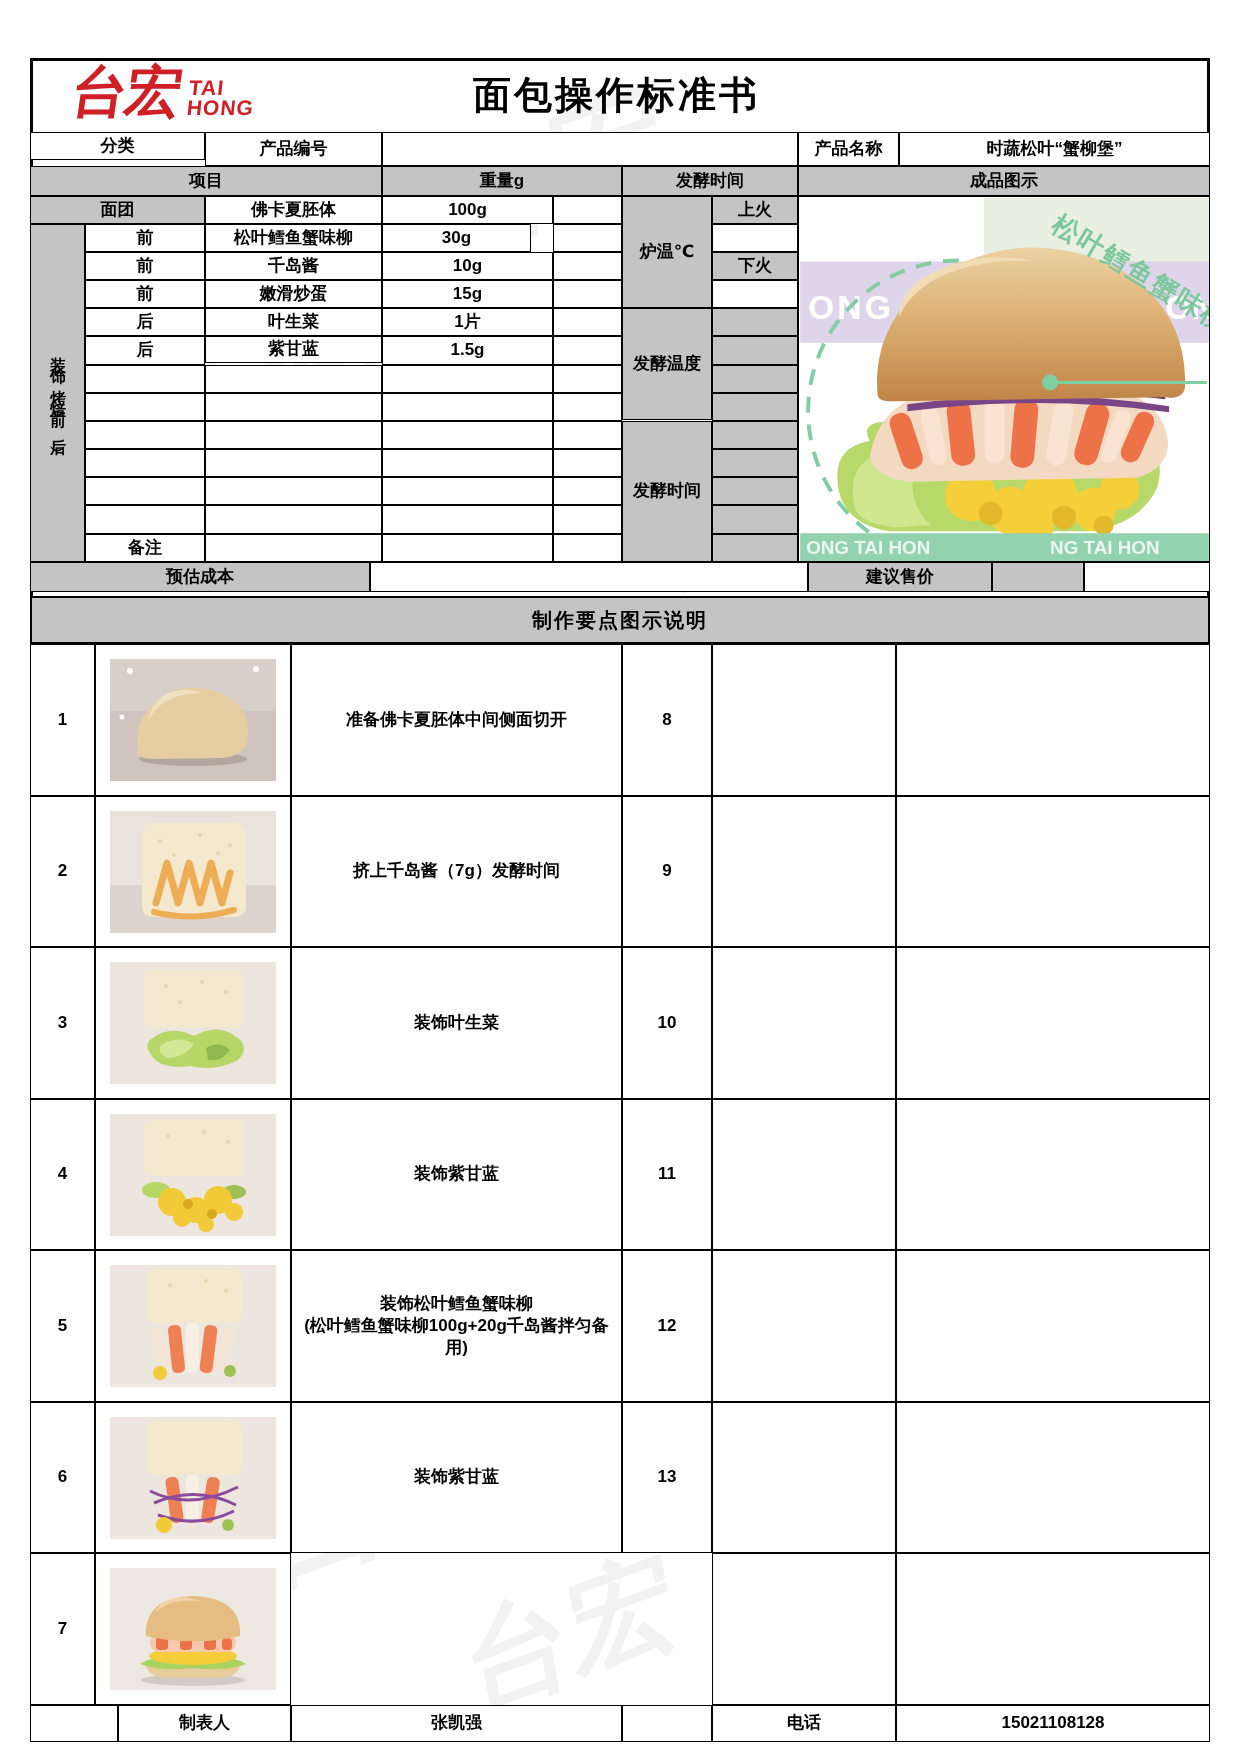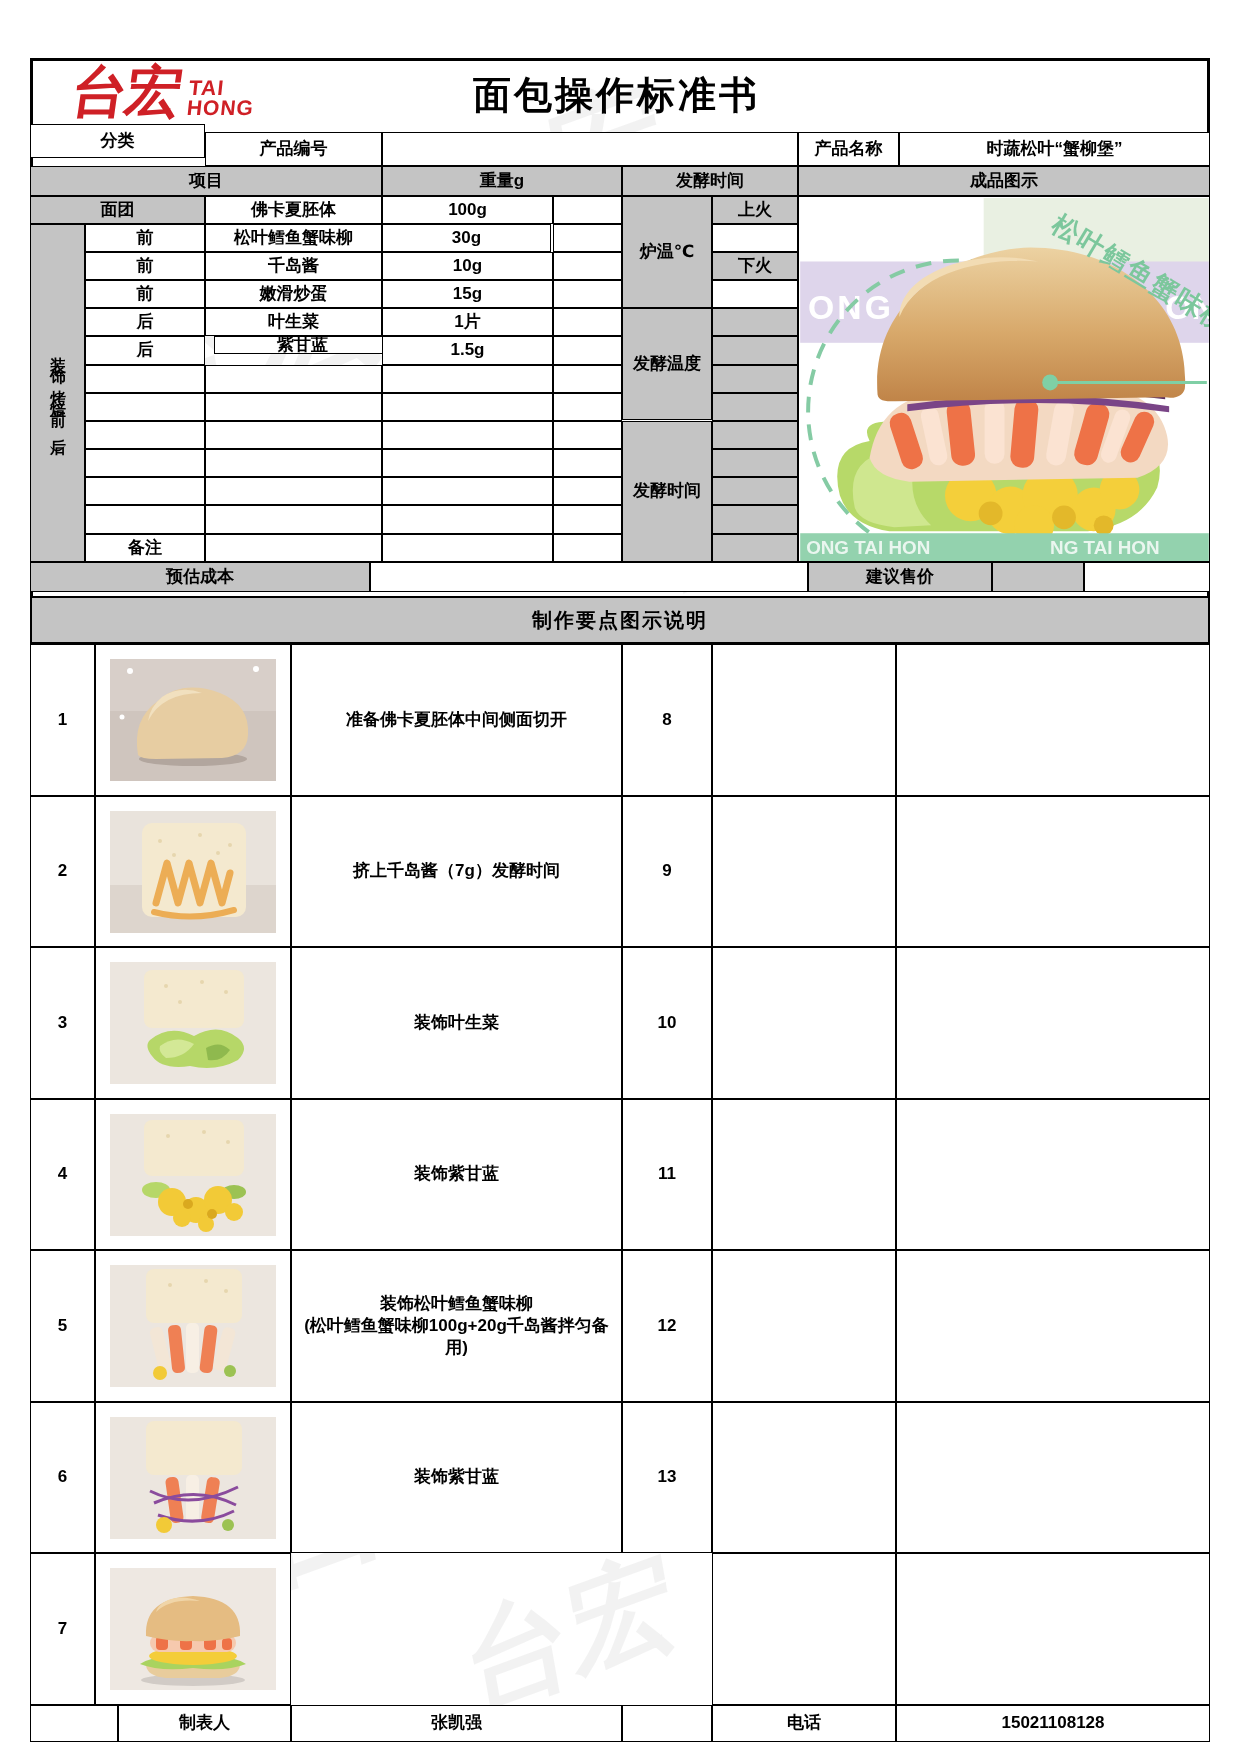--- a/index.html
+++ b/index.html
@@ -47,55 +47,55 @@
     <div class="logo">
       <span class="logo-zh">台宏</span>
       <span class="logo-en">
         <div>TAI</div>
         <div>HONG</div>
       </span>
     </div>
     <div class="title">面包操作标准书</div>
   </div>
 
-  <div class="c" style="left:30px;top:124px;width:175px;height:34px">分类</div>
+  <div class="c" style="left:30px;top:132px;width:175px;height:28px">分类</div>
   <div class="c" style="left:205px;top:132px;width:177px;height:34px">产品编号</div>
   <div class="c" style="left:382px;top:132px;width:416px;height:34px"></div>
   <div class="c" style="left:798px;top:132px;width:101px;height:34px">产品名称</div>
   <div class="c g" style="left:30px;top:166px;width:352px;height:30px">项目</div>
 
   <div class="c" style="left:899px;top:132px;width:311px;height:34px">时蔬松叶“蟹柳堡”</div>
   <div class="c g" style="left:382px;top:166px;width:240px;height:30px">重量g</div>
   <div class="c g" style="left:622px;top:166px;width:176px;height:30px">发酵时间</div>
   <div class="c g" style="left:798px;top:166px;width:412px;height:30px">成品图示</div>
 
   <div class="c g" style="left:30px;top:196px;width:175px;height:28px">面团</div>
   <div class="c" style="left:205px;top:196px;width:177px;height:28px">佛卡夏胚体</div>
   <div class="c" style="left:382px;top:196px;width:171px;height:28px">100g</div>
 
   <div class="c g vert" style="left:30px;top:224px;width:55px;height:338px">装饰（烤焙前/后）</div>
 
   <div class="c" style="left:85px;top:224px;width:120px;height:28px">前</div>
   <div class="c" style="left:205px;top:224px;width:177px;height:28px">松叶鳕鱼蟹味柳</div>
-  <div class="c" style="left:382px;top:224px;width:169px;height:28px">30g</div>
+  <div class="c" style="left:382px;top:224px;width:149px;height:28px">30g</div>
 
   <div class="c" style="left:85px;top:252px;width:120px;height:28px">前</div>
   <div class="c" style="left:205px;top:252px;width:177px;height:28px">千岛酱</div>
   <div class="c" style="left:382px;top:252px;width:171px;height:28px">10g</div>
 
   <div class="c" style="left:85px;top:280px;width:120px;height:28px">前</div>
   <div class="c" style="left:205px;top:280px;width:177px;height:28px">嫩滑炒蛋</div>
   <div class="c" style="left:382px;top:280px;width:171px;height:28px">15g</div>
 
   <div class="c" style="left:85px;top:308px;width:120px;height:28px">后</div>
   <div class="c" style="left:205px;top:308px;width:177px;height:28px">叶生菜</div>
   <div class="c" style="left:382px;top:308px;width:171px;height:28px">1片</div>
 
   <div class="c" style="left:85px;top:336px;width:120px;height:29px">后</div>
-  <div class="c" style="left:214px;top:336px;width:177px;height:18px">紫甘蓝</div>
+  <div class="c" style="left:205px;top:336px;width:177px;height:27px">紫甘蓝</div>
   <div class="c" style="left:382px;top:336px;width:171px;height:29px">1.5g</div>
 
   <div class="c" style="left:85px;top:365px;width:120px;height:28px"></div>
   <div class="c" style="left:205px;top:365px;width:177px;height:28px"></div>
   <div class="c" style="left:382px;top:365px;width:171px;height:28px"></div>
   <div class="c" style="left:85px;top:393px;width:120px;height:28px"></div>
   <div class="c" style="left:205px;top:393px;width:177px;height:28px"></div>
   <div class="c" style="left:382px;top:393px;width:171px;height:28px"></div>
   <div class="c" style="left:85px;top:421px;width:120px;height:28px"></div>
   <div class="c" style="left:205px;top:421px;width:177px;height:28px"></div>

